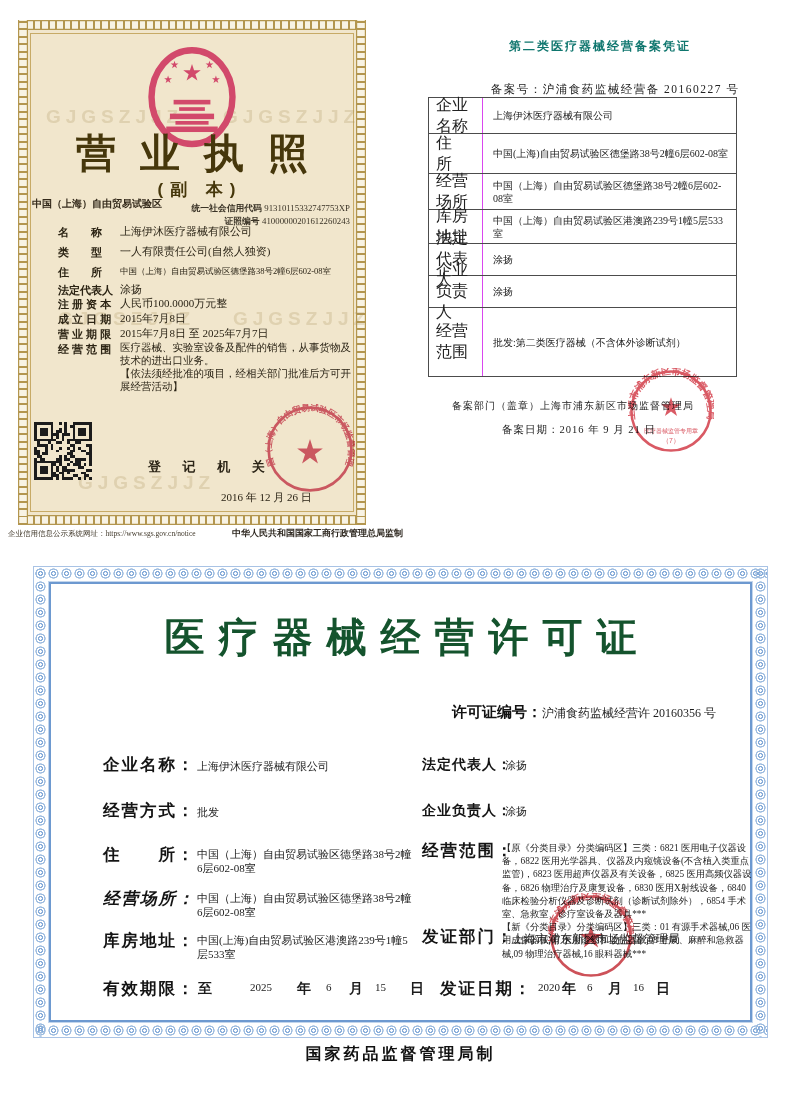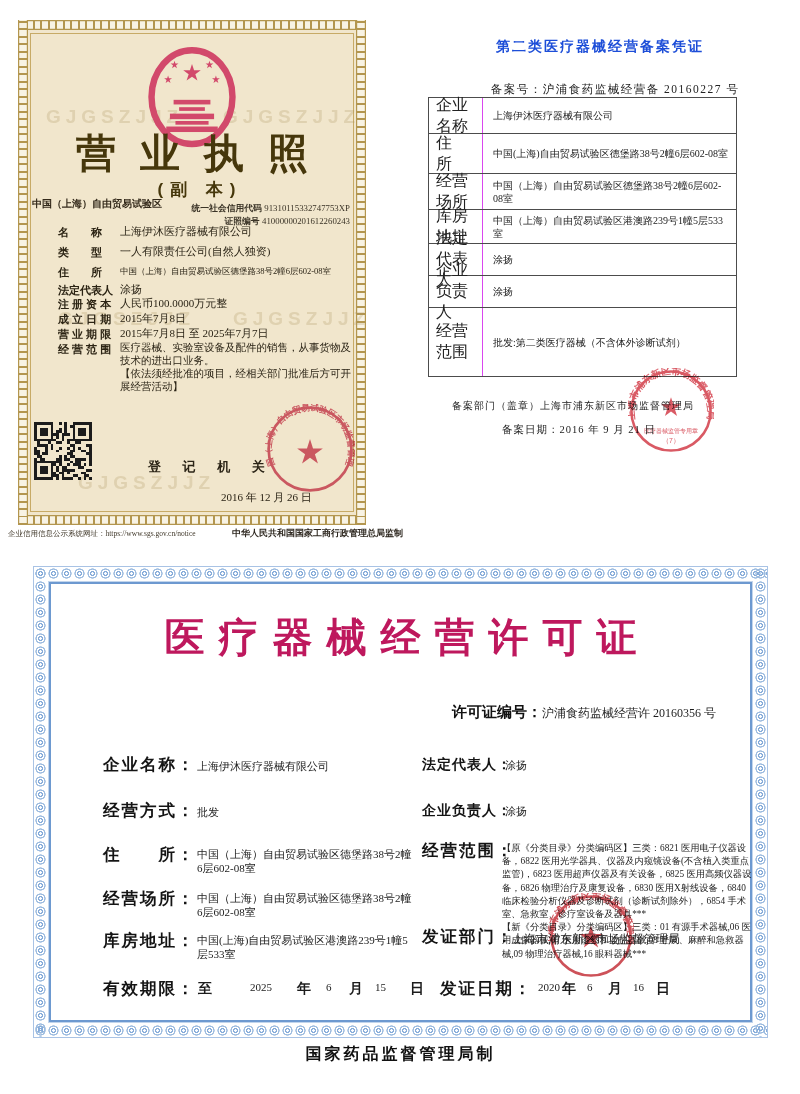--- a/index.html
+++ b/index.html
@@ -21,36 +21,36 @@
   #bl-codes{right:16px;top:182px;text-align:right;font-size:8.8px;line-height:13px;color:#3a3326;}
   .bl-row{left:0;width:348px;}
   .bl-label{position:absolute;left:40px;width:60px;font-size:11px;font-weight:bold;color:#2b2313;white-space:nowrap;}
   .bl-value{position:absolute;left:102px;width:236px;font-size:11px;color:#2b2416;white-space:pre-line;line-height:13px;}
   #bl-registry{left:130px;top:438px;font-size:13px;font-weight:bold;letter-spacing:9px;color:#2b2416;}
   #bl-date{left:203px;top:470px;width:145px;font-size:11px;color:#2b2416;}
   #bl-foot-l{left:8px;top:529px;font-size:7.5px;color:#40382a;}
   #bl-foot-r{left:232px;top:527px;font-size:9px;font-weight:bold;color:#2e2820;}
   .seal{mix-blend-mode:multiply;}
   
-  #fc-title{left:400px;top:38px;width:400px;text-align:center;font-size:14px;font-weight:bold;letter-spacing:2px;color:#1d4ed8;}
+  #fc-title{left:400px;top:38px;width:400px;text-align:center;font-size:12px;font-weight:bold;letter-spacing:2px;color:#0f766e;}
   #fc-record{left:430px;top:82px;width:370px;text-align:center;font-size:11.5px;letter-spacing:1.5px;color:#222;}
   #fc-table{left:428px;top:97px;width:309px;border:1px solid #4c4c4c;box-sizing:border-box;}
   .fc-row{display:flex;border-bottom:1px solid #4c4c4c;box-sizing:border-box;}
   .fc-row:last-child{border-bottom:none;}
   .fc-lab{width:54px;border-right:1px solid #d946ef;display:flex;align-items:center;padding-left:7px;font-size:16px;box-sizing:border-box;color:#222;}
   .fc-val{flex:1;display:flex;align-items:center;padding:2px 6px 2px 10px;font-size:10px;line-height:13px;color:#222;}
   #fc-dept{left:452px;top:399px;font-size:10px;letter-spacing:1px;color:#222;}
   #fc-date{left:502px;top:423px;font-size:10.5px;letter-spacing:1px;color:#222;}
   
   #ol-frame{left:33px;top:566px;width:735px;height:472px;border:1px solid #a9c3e5;background:#fff;box-sizing:border-box;}
   .ring{position:absolute;background-size:13px 13px;background-image:radial-gradient(circle at 6.5px 6.5px,rgba(255,255,255,0) 1.1px,#85abd9 1.5px 2.3px,rgba(255,255,255,0) 2.7px 3.7px,#9cbbdf 4.1px 4.9px,rgba(255,255,255,0) 5.3px);}
   .ring.h{left:0;width:733px;height:13px;}
   .ring.v{top:0;width:13px;height:470px;}
   #ol-inner{position:absolute;left:15px;top:15px;right:15px;bottom:15px;border:2px solid #6d99d0;box-shadow:0 0 0 1px #c2d5ec;}
-  #ol-title{left:33px;top:610px;width:735px;text-align:center;font-size:40px;font-weight:bold;letter-spacing:14px;padding-left:14px;box-sizing:border-box;color:#be185d;}
+  #ol-title{left:33px;top:610px;width:735px;text-align:center;font-size:40px;font-weight:bold;letter-spacing:14px;padding-left:14px;box-sizing:border-box;color:#14532d;}
   .ol-lab-l{font-size:16.5px;font-weight:bold;letter-spacing:2px;color:#141414;white-space:nowrap;}
   .ol-lab-r{font-size:14px;font-weight:bold;letter-spacing:1px;color:#141414;white-space:nowrap;}
   .ol-val{font-size:11px;line-height:14px;color:#222;}
   .ol-num{font-size:11px;color:#222;text-align:center;}
   #ol-scope{left:502px;top:842px;width:252px;font-size:9.3px;line-height:13.2px;color:#222;}
   #ol-footer{left:33px;top:1044px;width:735px;text-align:center;font-size:16px;font-weight:bold;letter-spacing:3px;color:#111;}
 </style>
 </head>
 <body>
 
@@ -443,21 +443,21 @@
   <div class="abs" style="left:452px;top:703px;">
     <span class="b" style="font-size:15px;color:#111;">许可证编号：</span><span class="serif" style="font-size:12px;">沪浦食药监械经营许 20160356 号</span>
   </div>
 
   <div class="abs ol-lab-l" style="left:103px;top:754px;">企业名称：</div>
   <div class="abs ol-val serif" style="left:197px;top:759px;width:215px;">上海伊沐医疗器械有限公司</div>
   <div class="abs ol-lab-l" style="left:103px;top:800px;">经营方式：</div>
   <div class="abs ol-val serif" style="left:197px;top:805px;width:215px;">批发</div>
   <div class="abs ol-lab-l" style="left:103px;top:844px;">住　　所：</div>
   <div class="abs ol-val serif" style="left:197px;top:847px;width:215px;">中国（上海）自由贸易试验区德堡路38号2幢6层602-08室</div>
-  <div class="abs ol-lab-l" style="left:103px;top:888px;">经营场所：</div>
+  <div class="abs ol-lab-l" style="left:103px;top:888px;font-style:italic;">经营场所：</div>
   <div class="abs ol-val serif" style="left:197px;top:891px;width:215px;">中国（上海）自由贸易试验区德堡路38号2幢6层602-08室</div>
   <div class="abs ol-lab-l" style="left:103px;top:930px;">库房地址：</div>
   <div class="abs ol-val serif" style="left:197px;top:933px;width:215px;">中国(上海)自由贸易试验区港澳路239号1幢5层533室</div>
 
   <div class="abs ol-lab-r" style="left:422px;top:756px;">法定代表人：</div>
   <div class="abs ol-val serif" style="left:505px;top:758px;">涂扬</div>
   <div class="abs ol-lab-r" style="left:422px;top:802px;">企业负责人：</div>
   <div class="abs ol-val serif" style="left:505px;top:804px;">涂扬</div>
 
   <div class="abs ol-lab-l" style="left:422px;top:840px;">经营范围：</div>

